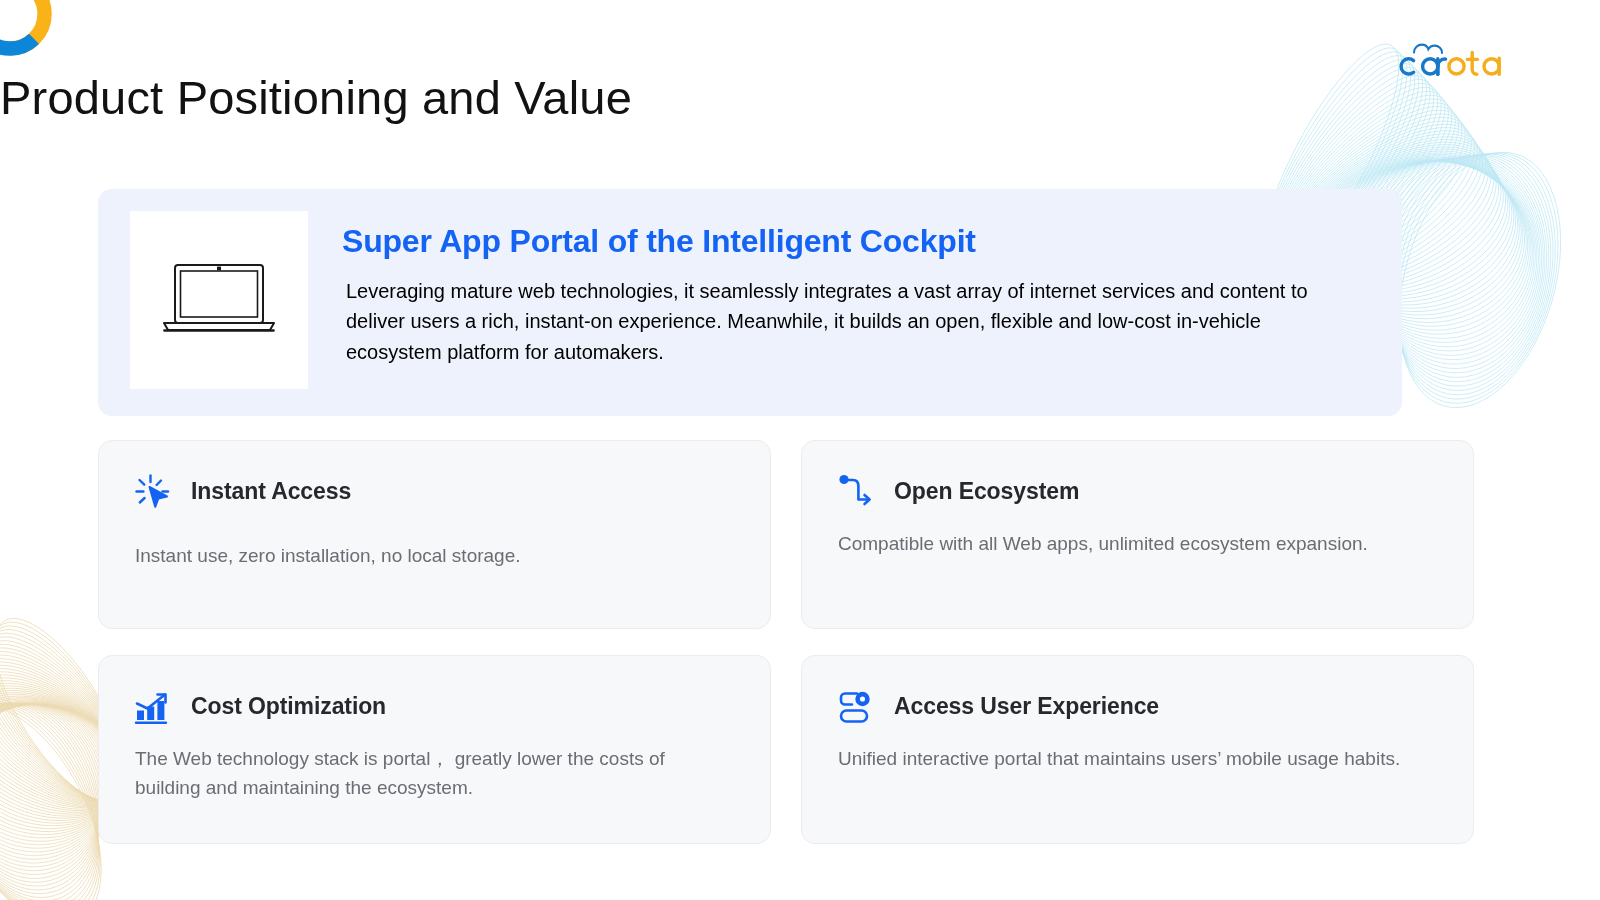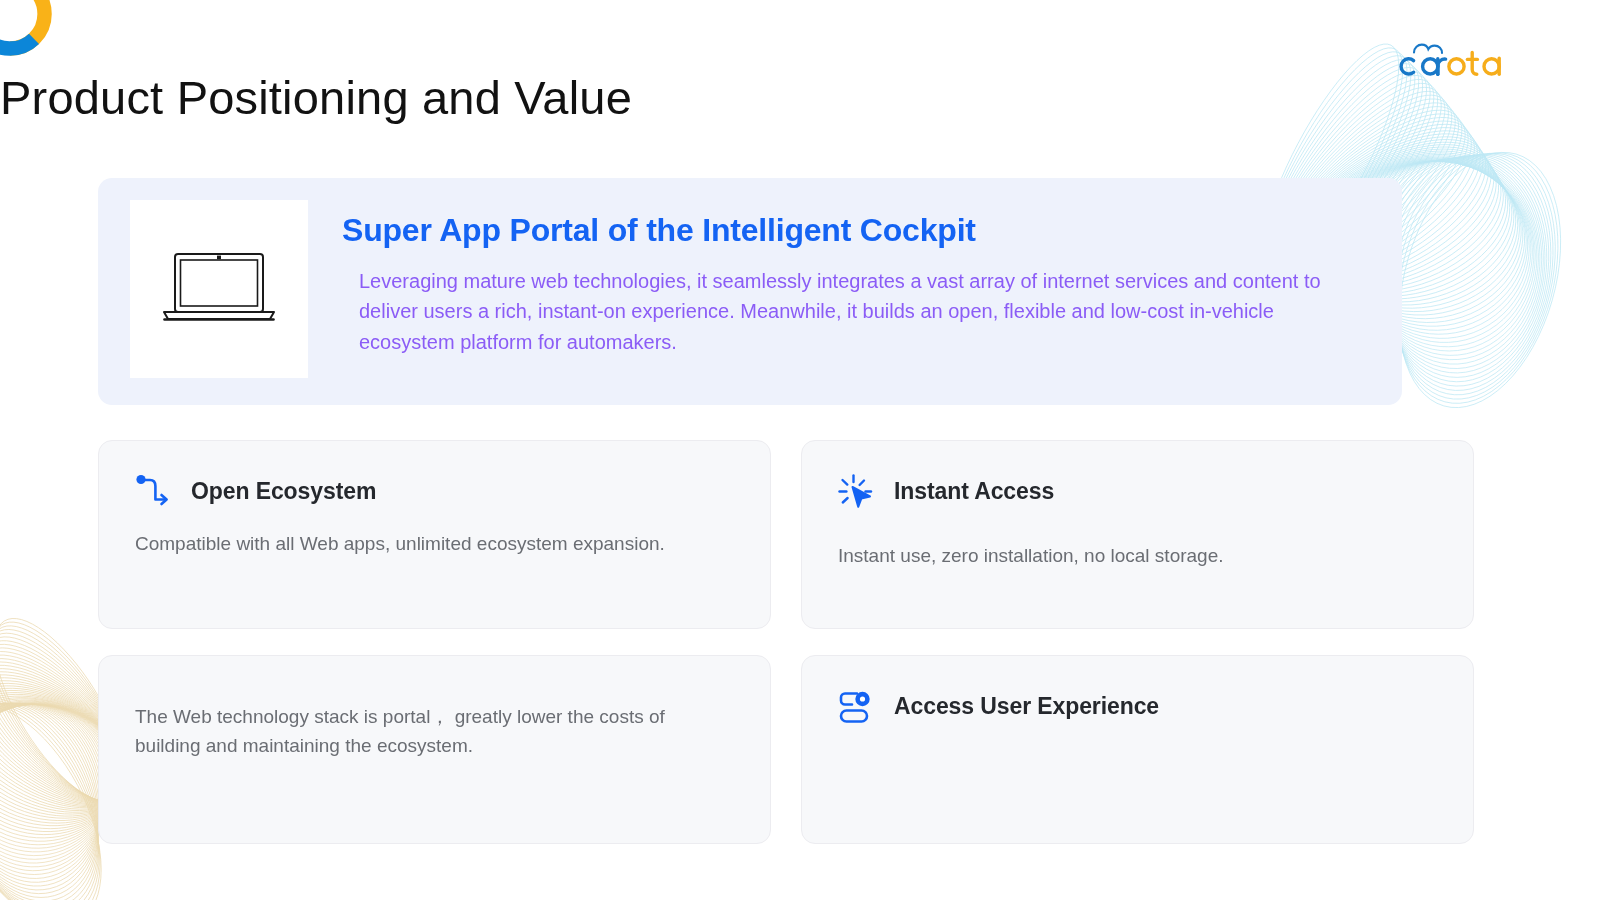--- a/index.html
+++ b/index.html
@@ -20,35 +20,35 @@
 
   
   #page-title{
     position:absolute;left:0;top:72px;width:1600px;text-align:left;
     font-size:47px;line-height:1.1;color:#121212;font-weight:400;
     letter-spacing:.2px;
   }
 
   
   #hero-card{
-    position:absolute;left:98px;top:178px;width:1304px;height:227px;
+    position:absolute;left:98px;top:189px;width:1304px;height:227px;
     background:#eef2fc;border-radius:14px;box-sizing:border-box;
     display:flex;align-items:flex-start;
   }
   #hero-icon-box{
     width:178px;height:178px;margin:22px 0 0 32px;flex:0 0 auto;
     background:#ffffff;display:flex;align-items:center;justify-content:center;
   }
   #hero-text{margin:34px 40px 0 34px;flex:1 1 auto;min-width:0;}
   #hero-heading{
     font-size:32px;font-weight:700;color:#1463f3;letter-spacing:-.2px;
     margin:0 0 16px 0;line-height:1.15;
   }
   #hero-body{
-    font-size:20px;line-height:1.52;color:#8b5cf6;margin:17px;
+    font-size:20px;line-height:1.52;color:#000000;margin:4px;
     max-width:1065px;
   }
 
   
   #feature-grid{
     position:absolute;left:98px;top:440px;width:1376px;
     display:grid;grid-template-columns:673px 673px;grid-auto-rows:189px;
     column-gap:30px;row-gap:26px;
   }
   .feature-card{
@@ -248,59 +248,71 @@
     </svg>
   </div>
   <div id="hero-text">
     <div id="hero-heading">Super App Portal of the Intelligent Cockpit</div>
     <p id="hero-body">Leveraging mature web technologies, it seamlessly integrates a vast array of internet services and content to deliver users a rich, instant-on experience.  Meanwhile, it builds an open, flexible and low-cost in-vehicle ecosystem platform for automakers.</p>
   </div>
 </div>
 
 <div id="feature-grid">
 
-  <div class="feature-card">
-    <div class="feature-head">
-      <svg class="feature-icon" viewBox="0 0 42 42">
-        <circle cx="8" cy="8.5" r="4.6" fill="#1463f3"></circle>
-        <path d="M8 9 H17 C20.4 9 22.4 11.4 22.4 15 V28.5 H33" fill="none" stroke="#1463f3" stroke-width="2.6" stroke-linecap="round" stroke-linejoin="round"></path>
-        <path d="M28.5 24 L33.6 28.5 L28.5 33" fill="none" stroke="#1463f3" stroke-width="2.6" stroke-linecap="round" stroke-linejoin="round"></path>
-      </svg>
-      <div class="feature-title">Open Ecosystem</div>
-    </div>
-    <p class="feature-body">Compatible with all Web apps, unlimited ecosystem expansion.</p>
-  </div>
-
   <div class="feature-card spaced">
     <div class="feature-head">
       <svg class="feature-icon" viewBox="0 0 42 42">
         <g stroke="#1463f3" stroke-width="2.4" stroke-linecap="round">
           <path d="M17.5 4.5 V11"></path>
           <path d="M6.5 9 L11.3 13.6"></path>
           <path d="M28 9.5 L23.6 14"></path>
           <path d="M3.5 20.5 H10.4"></path>
           <path d="M29.5 20.5 H35"></path>
           <path d="M6.8 31.5 L11.6 27"></path>
         </g>
         <path d="M16.5 16 L34 25.5 L25.4 27.4 L22.2 35.8 Z" fill="#1463f3" stroke="#1463f3" stroke-width="2" stroke-linejoin="round"></path>
       </svg>
       <div class="feature-title">Instant Access</div>
     </div>
     <p class="feature-body">Instant use, zero installation, no local storage.</p>
   </div>
 
   <div class="feature-card">
+    <div class="feature-head">
+      <svg class="feature-icon" viewBox="0 0 42 42">
+        <circle cx="8" cy="8.5" r="4.6" fill="#1463f3"></circle>
+        <path d="M8 9 H17 C20.4 9 22.4 11.4 22.4 15 V28.5 H33" fill="none" stroke="#1463f3" stroke-width="2.6" stroke-linecap="round" stroke-linejoin="round"></path>
+        <path d="M28.5 24 L33.6 28.5 L28.5 33" fill="none" stroke="#1463f3" stroke-width="2.6" stroke-linecap="round" stroke-linejoin="round"></path>
+      </svg>
+      <div class="feature-title">Open Ecosystem</div>
+    </div>
+    <p class="feature-body">Compatible with all Web apps, unlimited ecosystem expansion.</p>
+  </div>
+
+  <div class="feature-card">
+    <div class="feature-head">
+      <svg class="feature-icon" viewBox="0 0 42 42">
+        <path d="M4 17.5 L14.5 22.5 L32 8.5" fill="none" stroke="#1463f3" stroke-width="2.6" stroke-linecap="round" stroke-linejoin="round"></path>
+        <path d="M24.5 8.5 H32.5 V16.5" fill="none" stroke="#1463f3" stroke-width="2.6" stroke-linecap="round" stroke-linejoin="round"></path>
+        <rect x="4" y="24.5" width="7" height="9.5" fill="#1463f3"></rect>
+        <rect x="14.2" y="20.5" width="7" height="13.5" fill="#1463f3"></rect>
+        <rect x="24.4" y="15" width="7" height="19" fill="#1463f3"></rect>
+        <path d="M3 36.8 H33" stroke="#1463f3" stroke-width="2.4" stroke-linecap="round"></path>
+      </svg>
+      <div class="feature-title">Cost Optimization</div>
+    </div>
     <p class="feature-body">The Web technology stack is portal，  greatly lower the costs of building and maintaining the ecosystem.</p>
   </div>
 
   <div class="feature-card">
     <div class="feature-head">
       <svg class="feature-icon" viewBox="0 0 42 42">
         <path d="M21 7.5 H9 C6.8 7.5 5 9.3 5 11.5 V14.5 C5 16.7 6.8 18.5 9 18.5 H16" fill="none" stroke="#1463f3" stroke-width="2.6" stroke-linecap="round"></path>
         <circle cx="26.5" cy="13" r="7.2" fill="#1463f3"></circle>
         <circle cx="26.5" cy="13" r="2.6" fill="#ffffff"></circle>
         <rect x="5" y="24.5" width="26" height="11" rx="5.5" fill="none" stroke="#1463f3" stroke-width="2.6"></rect>
       </svg>
       <div class="feature-title">Access User Experience</div>
     </div>
+    <p class="feature-body">Unified interactive portal that maintains users’ mobile usage habits.</p>
   </div>
 
 </div>
 
 </body></html>

